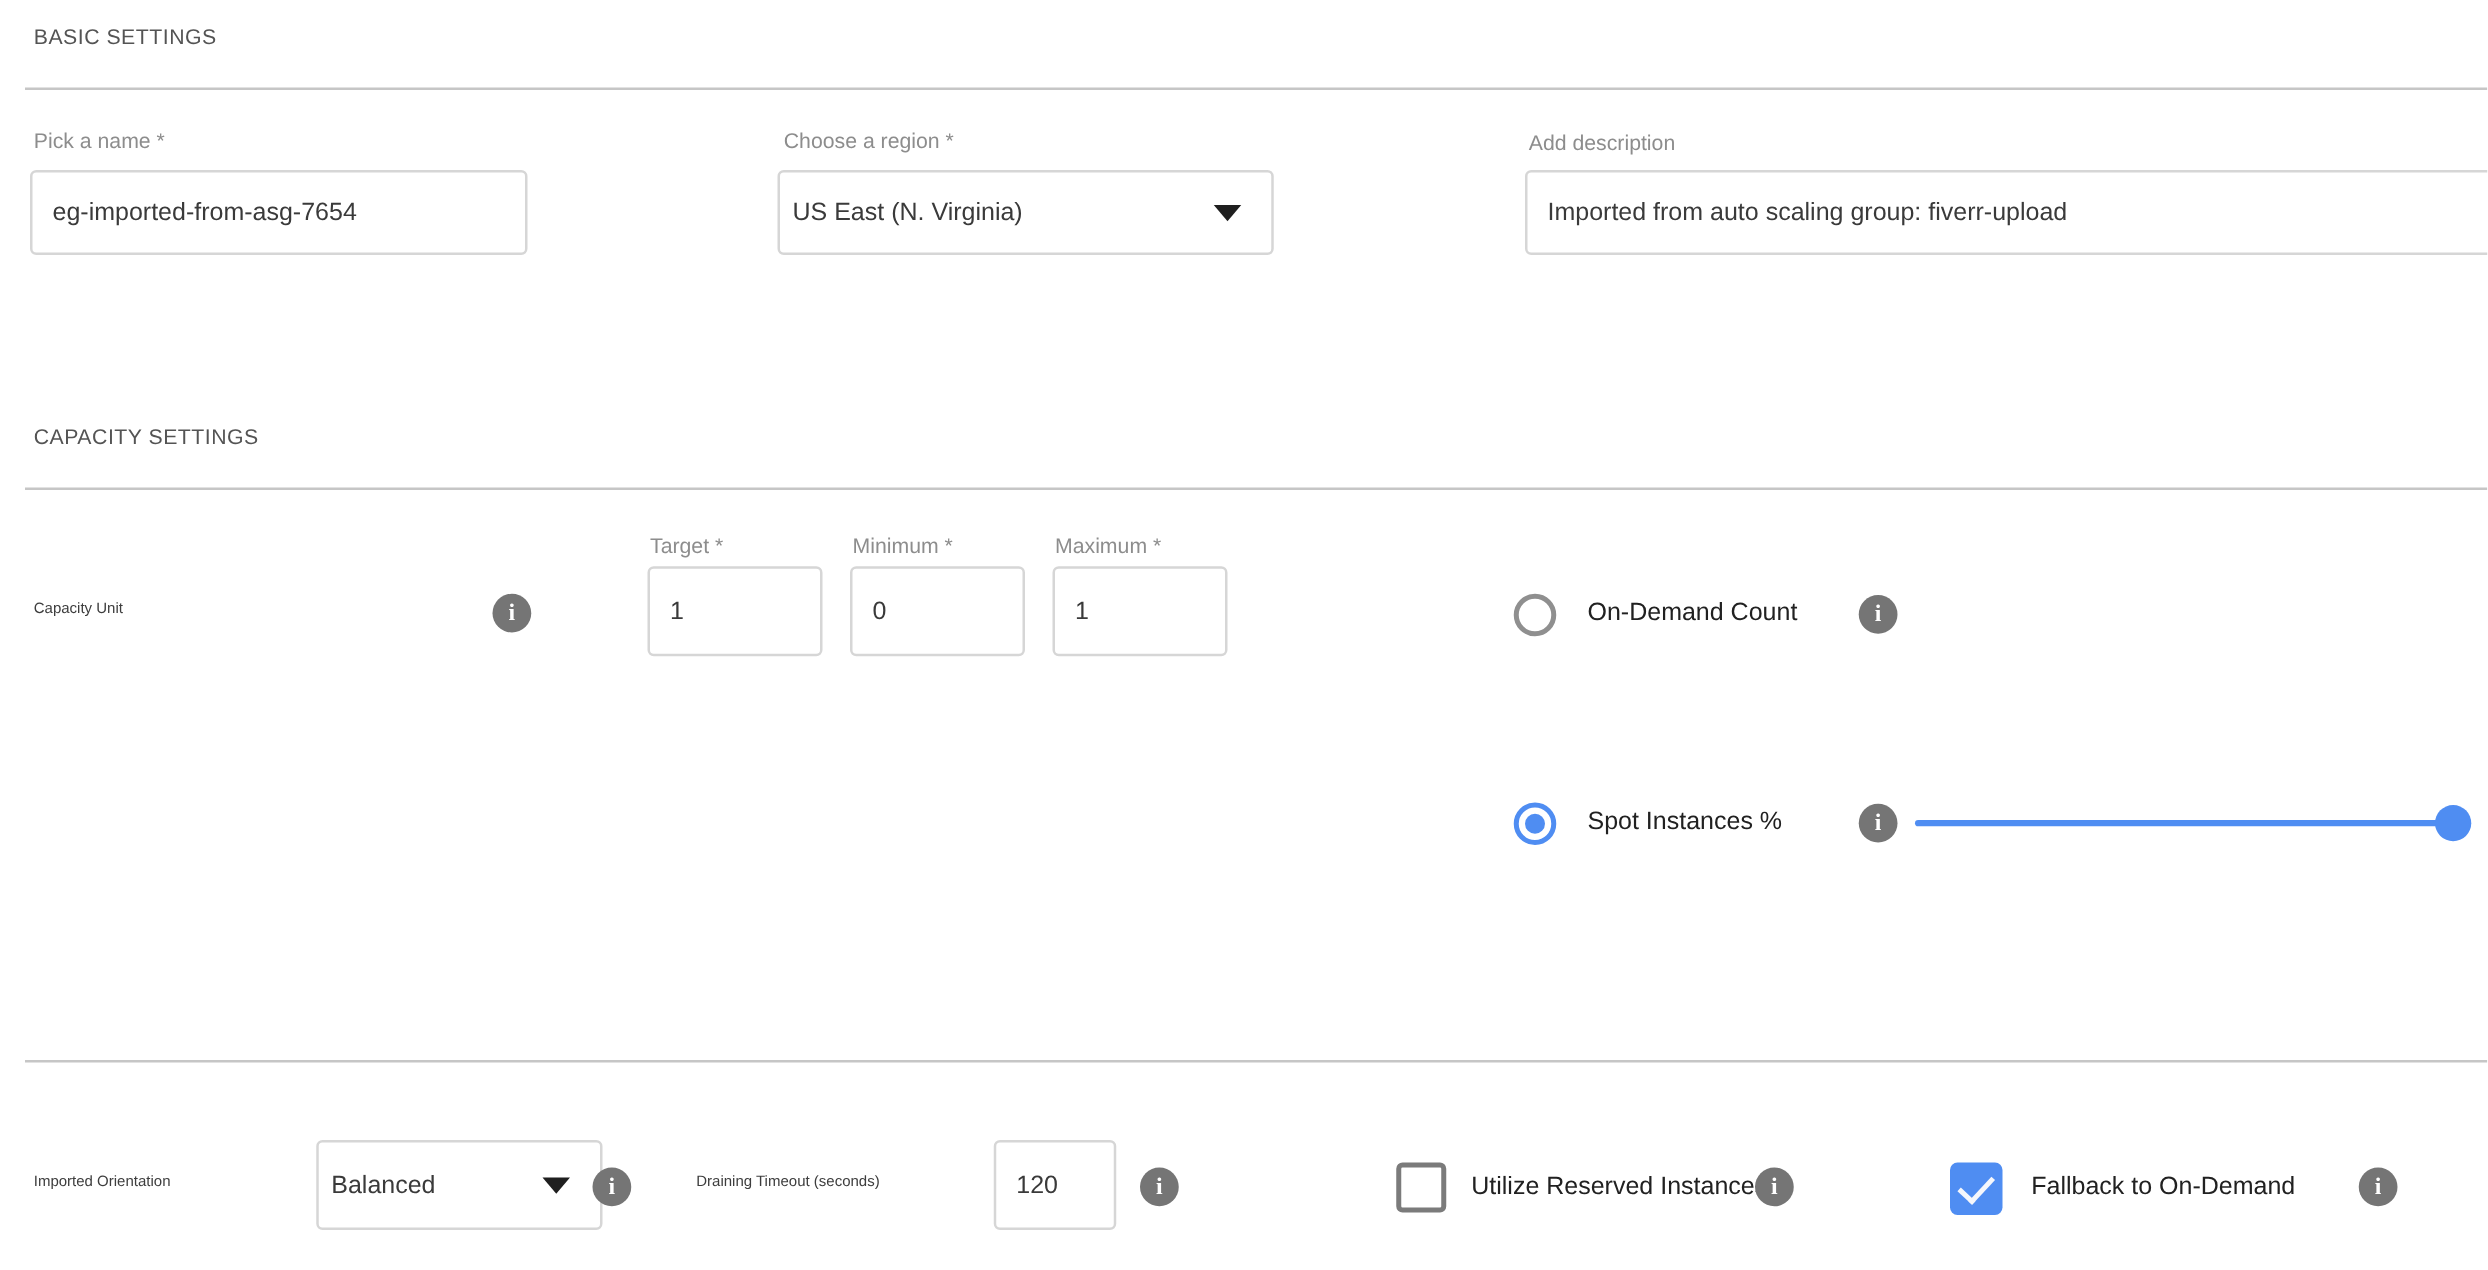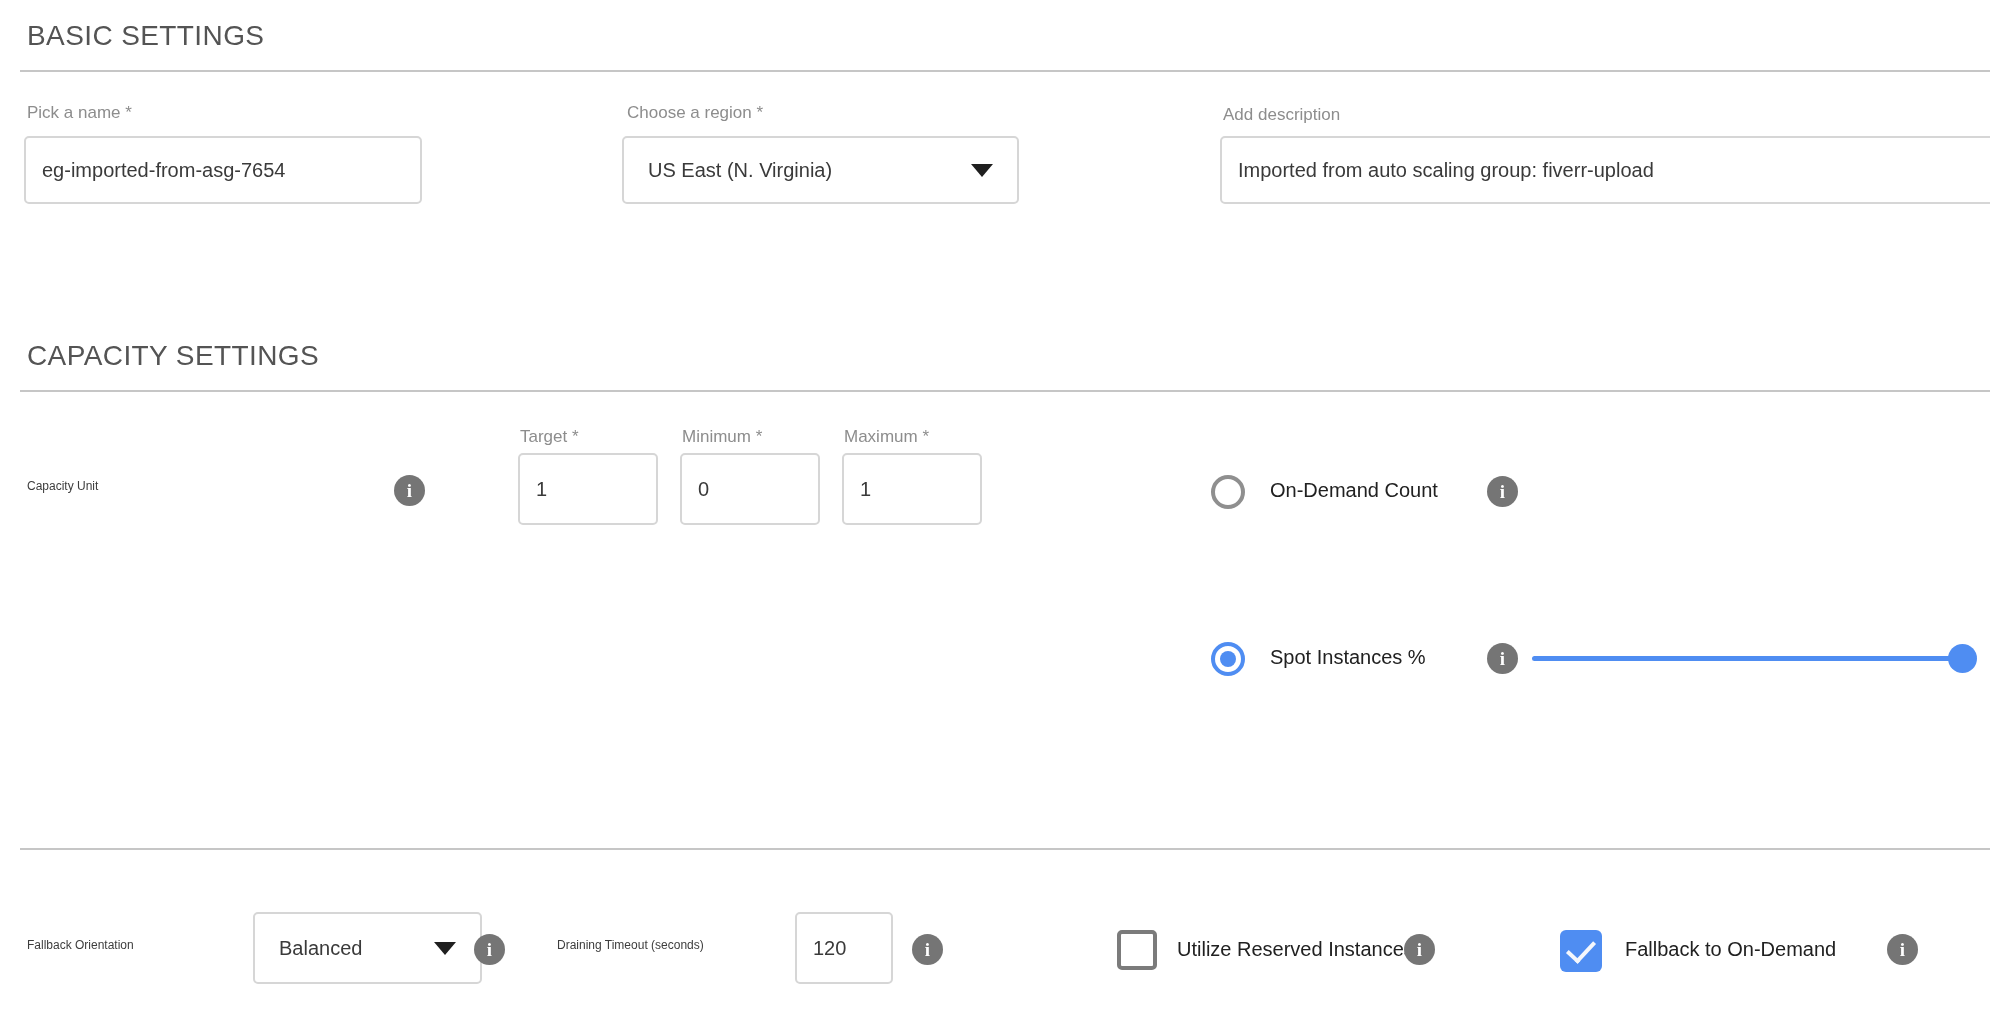--- a/index.html
+++ b/index.html
@@ -3,42 +3,42 @@
 <meta charset="utf-8">
 <style>
   html,body { margin:0; padding:0; background:#fff; }
   .page {
     position:relative; width:1990px; height:1016px; background:#ffffff;
     overflow:hidden; font-family:"Liberation Sans","DejaVu Sans",sans-serif;
   }
   .abs { position:absolute; }
 
   .sec-title {
-    font-size:28px; font-weight:300; color:#545454; letter-spacing:0.4px;
+    font-size:17px; font-weight:300; color:#545454; letter-spacing:0.4px;
     white-space:nowrap;
   }
   .divider { position:absolute; left:20px; right:0; height:2px; background:#c6c6c6; }
 
   .field-label { font-size:17px; color:#8d8d8d; white-space:nowrap; }
   .row-label   { font-size:12px; color:#3d3d3d; white-space:nowrap; }
   .choice-label{ font-size:20px; color:#212121; white-space:nowrap; }
 
   .text-input {
     position:absolute; box-sizing:border-box; background:#fff;
     border:2px solid #d6d6d6; border-radius:5px;
     font-family:"Liberation Sans","DejaVu Sans",sans-serif;
     font-size:20px; color:#3a3a3a; padding:0 16px; outline:none;
   }
 
   .dropdown {
     position:absolute; box-sizing:border-box; background:#fff;
     border:2px solid #d6d6d6; border-radius:5px;
     display:flex; align-items:center; cursor:pointer;
   }
-  .dd-text { font-size:20px; color:#3a3a3a; padding-left:24px; white-space:nowrap; }
+  .dd-text { font-size:20px; color:#3a3a3a; padding-left:10px; white-space:nowrap; }
   .caret {
     position:absolute; right:24px; top:50%; margin-top:-6px;
     width:0; height:0;
     border-left:11px solid transparent; border-right:11px solid transparent;
     border-top:13px solid #1f1f1f;
   }
 
   .info-icon {
     position:absolute; width:31px; height:31px; border-radius:50%;
     background:#757575; color:#ffffff;
@@ -123,21 +123,21 @@
   <div class="radio checked" style="left:1211px; top:642px;">
     <span class="dot"></span>
   </div>
   <div class="abs choice-label" style="left:1270px; top:646px;">Spot Instances %</div>
   <span class="info-icon" style="left:1487px; top:643px;">i</span>
   <div class="slider-track" style="left:1532px; top:656px; width:426px;"></div>
   <div class="slider-thumb" style="left:1948px; top:644px;"></div>
 
   <div class="divider" style="top:848px;"></div>
 
-  <div class="abs row-label" style="left:27px; top:938px;">Fallback Orientation</div>
+  <div class="abs row-label" style="left:27px; top:938px;">Imported Orientation</div>
   <div class="dropdown" style="left:253px; top:912px; width:229px; height:72px;">
     <span class="dd-text">Balanced</span>
     <span class="caret"></span>
   </div>
   <span class="info-icon" style="left:474px; top:934px;">i</span>
 
   <div class="abs row-label" style="left:557px; top:938px;">Draining Timeout (seconds)</div>
   <input class="text-input" style="left: 795px; top: 912px; width: 98px; height: 72px;" value="120">
   <span class="info-icon" style="left:912px; top:934px;">i</span>
 

